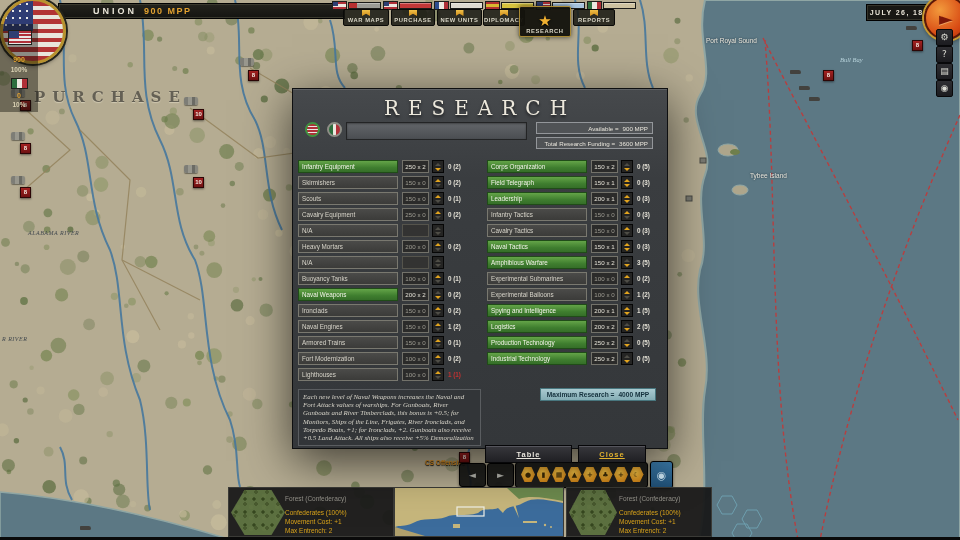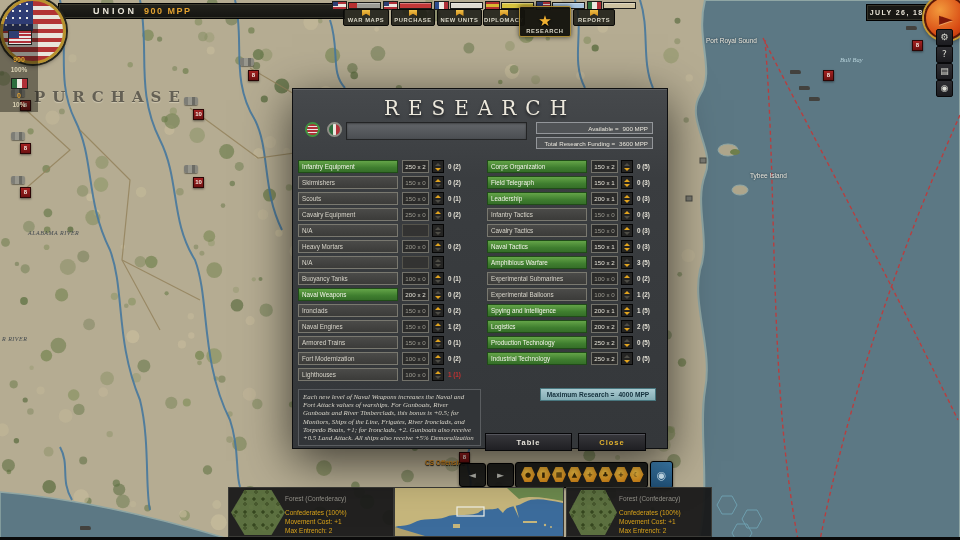--- a/index.html
+++ b/index.html
@@ -64,21 +64,21 @@
   .rspin{position:absolute;left:134px;top:0;width:12px;height:13px;box-sizing:border-box;background:#242423;border:1px solid #060606;display:flex;flex-direction:column;align-items:center;justify-content:space-between;padding:1.5px 0;cursor:pointer;}
   .tri{width:0;height:0;border-left:3.2px solid transparent;border-right:3.2px solid transparent;}
   .tri.up{border-bottom:3.8px solid #4e4d46;}
   .tri.dn{border-top:3.8px solid #4e4d46;}
   .tri.on.up{border-bottom-color:#e2a41e;}
   .tri.on.dn{border-top-color:#e2a41e;}
   .rval{position:absolute;left:150px;top:0;width:28px;height:13px;color:#e2dfd4;font:bold 6.3px/13px "Liberation Sans",sans-serif;}
   .rval.red{color:#c23232;}
   .descbox{left:5px;top:300px;width:183px;height:57px;box-sizing:border-box;background:#323538;border:1px solid #5a5d60;padding:3px 4px;font:italic 6.9px/8.2px "Liberation Serif",serif;color:#d6d3c8;}
   .maxbox{left:247px;top:299px;width:116px;height:13px;box-sizing:border-box;background:linear-gradient(#aacad0,#84adb5);border:1px solid #48767e;display:flex;align-items:center;justify-content:center;gap:4px;font:bold 6.6px "Liberation Sans",sans-serif;color:#14303c;}
-  .dlgbtn{position:absolute;top:344px;height:18px;box-sizing:border-box;background:linear-gradient(#37373c,#1f1f23);border:1px solid #070709;box-shadow:inset 0 1px 0 #55555c;display:flex;align-items:center;justify-content:center;font:bold 7.5px "Liberation Sans",sans-serif;letter-spacing:1px;color:#e8e5dc;cursor:pointer;}
+  .dlgbtn{position:absolute;top:356px;height:18px;box-sizing:border-box;background:linear-gradient(#37373c,#1f1f23);border:1px solid #070709;box-shadow:inset 0 1px 0 #55555c;display:flex;align-items:center;justify-content:center;font:bold 7.5px "Liberation Sans",sans-serif;letter-spacing:1px;color:#e8e5dc;cursor:pointer;text-decoration:underline;}
   .dlgbtn.close{color:#e2b22e;}
 
   
   .toolbox{position:absolute;background:rgba(18,18,18,.92);border:1px solid #000;border-radius:3px;z-index:3;box-shadow:0 1px 3px rgba(0,0,0,.5);}
   .arrbtn{display:flex;align-items:center;justify-content:center;font:9px "DejaVu Sans",sans-serif;color:#b8b8b0;cursor:pointer;}
   .hex{position:absolute;top:4px;width:14px;height:15px;clip-path:polygon(25% 0%,75% 0%,100% 50%,75% 100%,25% 100%,0% 50%);background:radial-gradient(circle at 40% 35%,#f6c445,#d98d1c 70%,#b06d10);display:flex;align-items:center;justify-content:center;font:bold 7px "DejaVu Sans",sans-serif;color:#3c2a06;cursor:pointer;}
   .bluebtn{display:flex;align-items:center;justify-content:center;background:linear-gradient(#3d7fb0,#1f4e74);font:11px "DejaVu Sans",sans-serif;color:#cfe8f6;cursor:pointer;}
   .tile{position:absolute;top:487px;height:50px;background:rgba(24,24,24,.94);border:1px solid #3b3b37;box-sizing:border-box;z-index:3;}
   .thex{position:absolute;top:2px;clip-path:polygon(25% 0%,75% 0%,100% 50%,75% 100%,25% 100%,0% 50%);background-color:#5c7040;background-image:radial-gradient(circle at 3px 2px,#48592e 1.6px,transparent 2px),radial-gradient(circle at 7px 6px,#75895022 2px,#75895000 2.6px),radial-gradient(circle at 5px 9px,#36471f 1.4px,transparent 1.9px);background-size:11px 12px,13px 11px,9px 13px;}
   .ttitle{position:absolute;font:6.5px "Liberation Sans",sans-serif;color:#94928a;}

